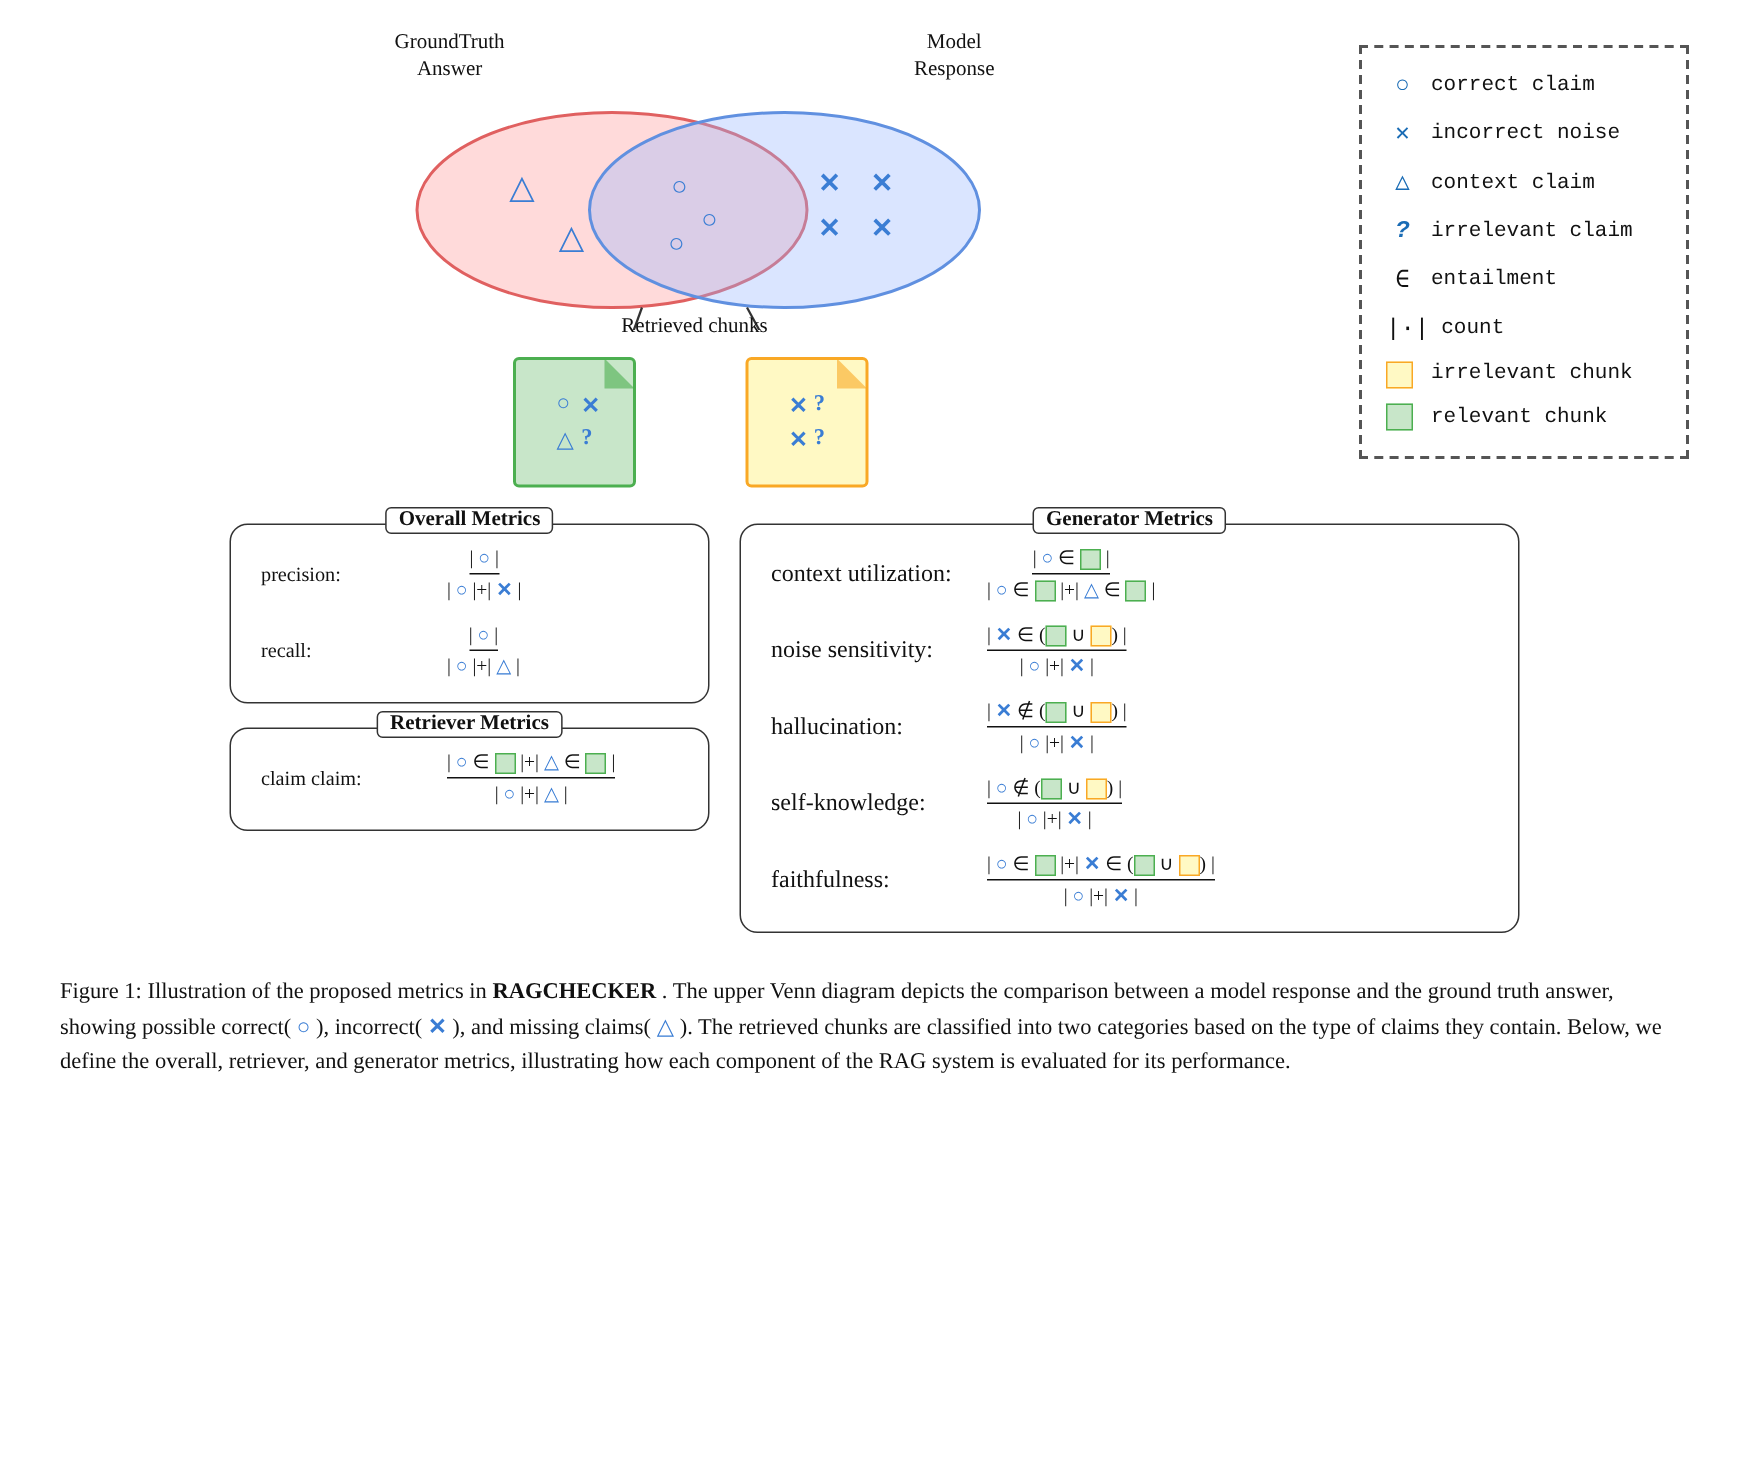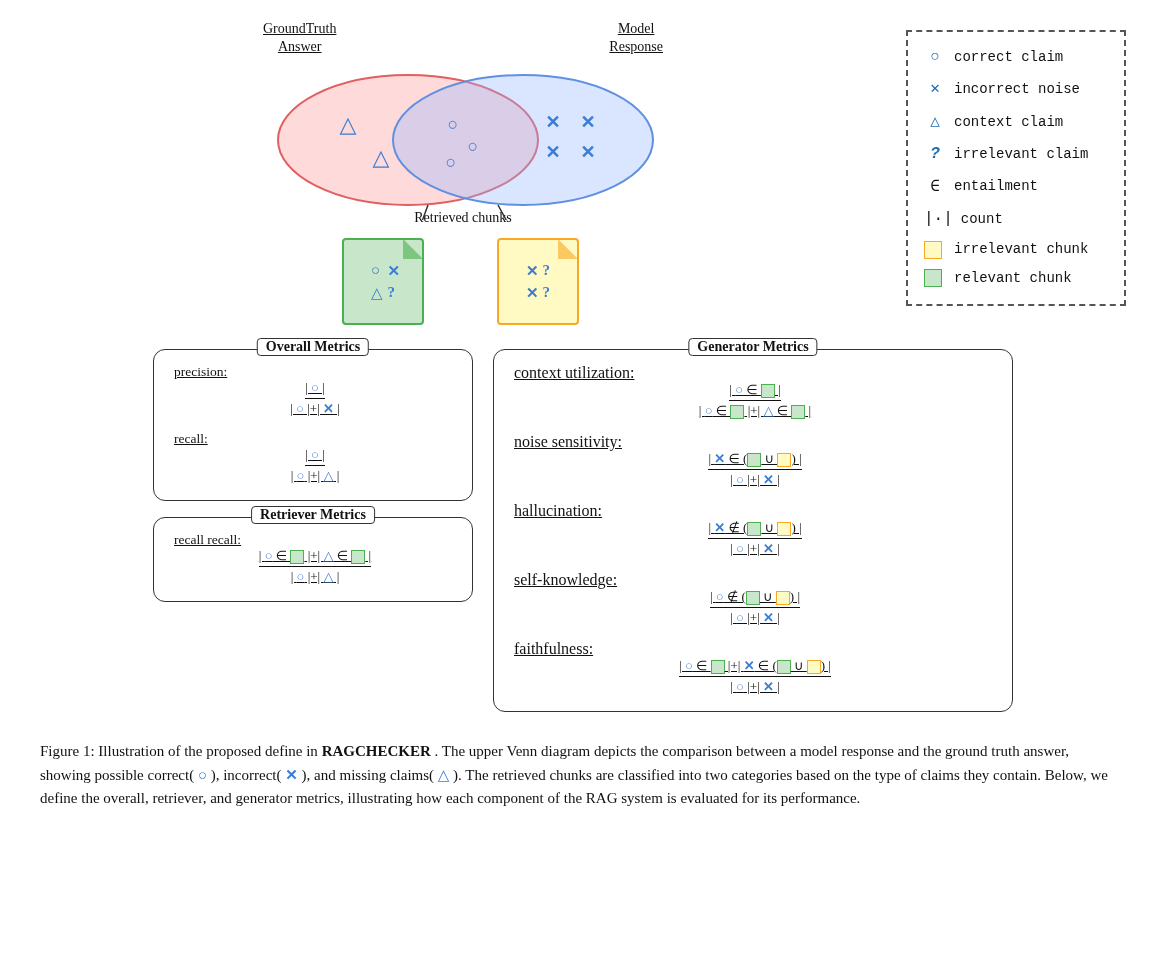--- a/index.html
+++ b/index.html
@@ -21,21 +21,20 @@
       justify-content: center;
       margin-bottom: 10px;
       position: relative;
       width: 100%;
     }
 
     .venn-label {
       font-size: 13px;
       line-height: 1.3;
       text-align: center;
-      text-decoration: underline;
     }
 
     
     .legend-box {
       border: 2px dashed #555;
       padding: 10px 16px;
       margin-left: 20px;
       margin-top: 10px;
       line-height: 1.9;
       font-size: 14px;
@@ -87,21 +86,20 @@
       font-size: 16px;
       padding: 8px;
     }
 
     
     .metrics-section {
       display: flex;
       gap: 20px;
       margin-top: 20px;
       justify-content: center;
-      text-decoration: underline;
     }
 
     .metrics-col-left {
       display: flex;
       flex-direction: column;
       gap: 16px;
       width: 320px;
     }
 
     .metrics-col-right {
@@ -125,22 +123,22 @@
       border: 1.5px solid #333;
       border-radius: 4px;
       font-size: 14px;
       font-weight: bold;
       white-space: nowrap;
       font-family: 'Times New Roman', serif;
     }
 
     .metric-row {
       display: flex;
+      align-items: center;
       margin-bottom: 14px;
-      flex-direction: column;
     }
 
     .metric-row:last-child {
       margin-bottom: 0;
     }
 
     .metric-label {
       font-size: 13.5px;
       min-width: 120px;
       font-family: 'Times New Roman', serif;
@@ -365,21 +363,21 @@
           </div>
         </div>
       </div>
     </div>
 
     <div class="metric-box">
       <div class="metric-box-title">Retriever Metrics</div>
 
 
       <div class="metric-row">
-        <span class="metric-label">recall recall:</span>
+        <span class="metric-label">claim claim:</span>
         <div class="fraction">
           <div class="numerator">
             | <span style="color:#3a7dd4">○</span> ∈ <span style="background:#c8e6c9; border:1px solid #4caf50; display:inline-block; width:14px; height:14px; vertical-align:middle;"></span> |+| <span style="color:#3a7dd4">△</span> ∈ <span style="background:#c8e6c9; border:1px solid #4caf50; display:inline-block; width:14px; height:14px; vertical-align:middle;"></span> |
           </div>
           <div class="denominator">
             | <span style="color:#3a7dd4">○</span> |+| <span style="color:#3a7dd4">△</span> |
           </div>
         </div>
       </div>
     </div>
@@ -448,21 +446,21 @@
           </div>
         </div>
       </div>
 
     </div>
   </div>
 </div>
 
 <div class="figure-caption">
   <span class="fig-num">Figure 1:</span>
-  <span> Illustration of the proposed define in </span>
+  <span> Illustration of the proposed metrics in </span>
   <span style="font-variant: small-caps; font-weight: bold;">RAGCHECKER</span>
   <span> . The upper Venn diagram depicts the comparison between a model response and the ground truth answer, showing possible correct( </span>
   <span style="color:#3a7dd4;">○</span>
   <span> ), incorrect( </span>
   <span style="color:#3a7dd4; font-weight:bold;">✕</span>
   <span> ), and missing claims( </span>
   <span style="color:#3a7dd4;">△</span>
   <span> ). The retrieved chunks are classified into two categories based on the type of claims they contain. Below, we define the overall, retriever, and generator metrics, illustrating how each component of the RAG system is evaluated for its performance.</span>
 </div>
 

